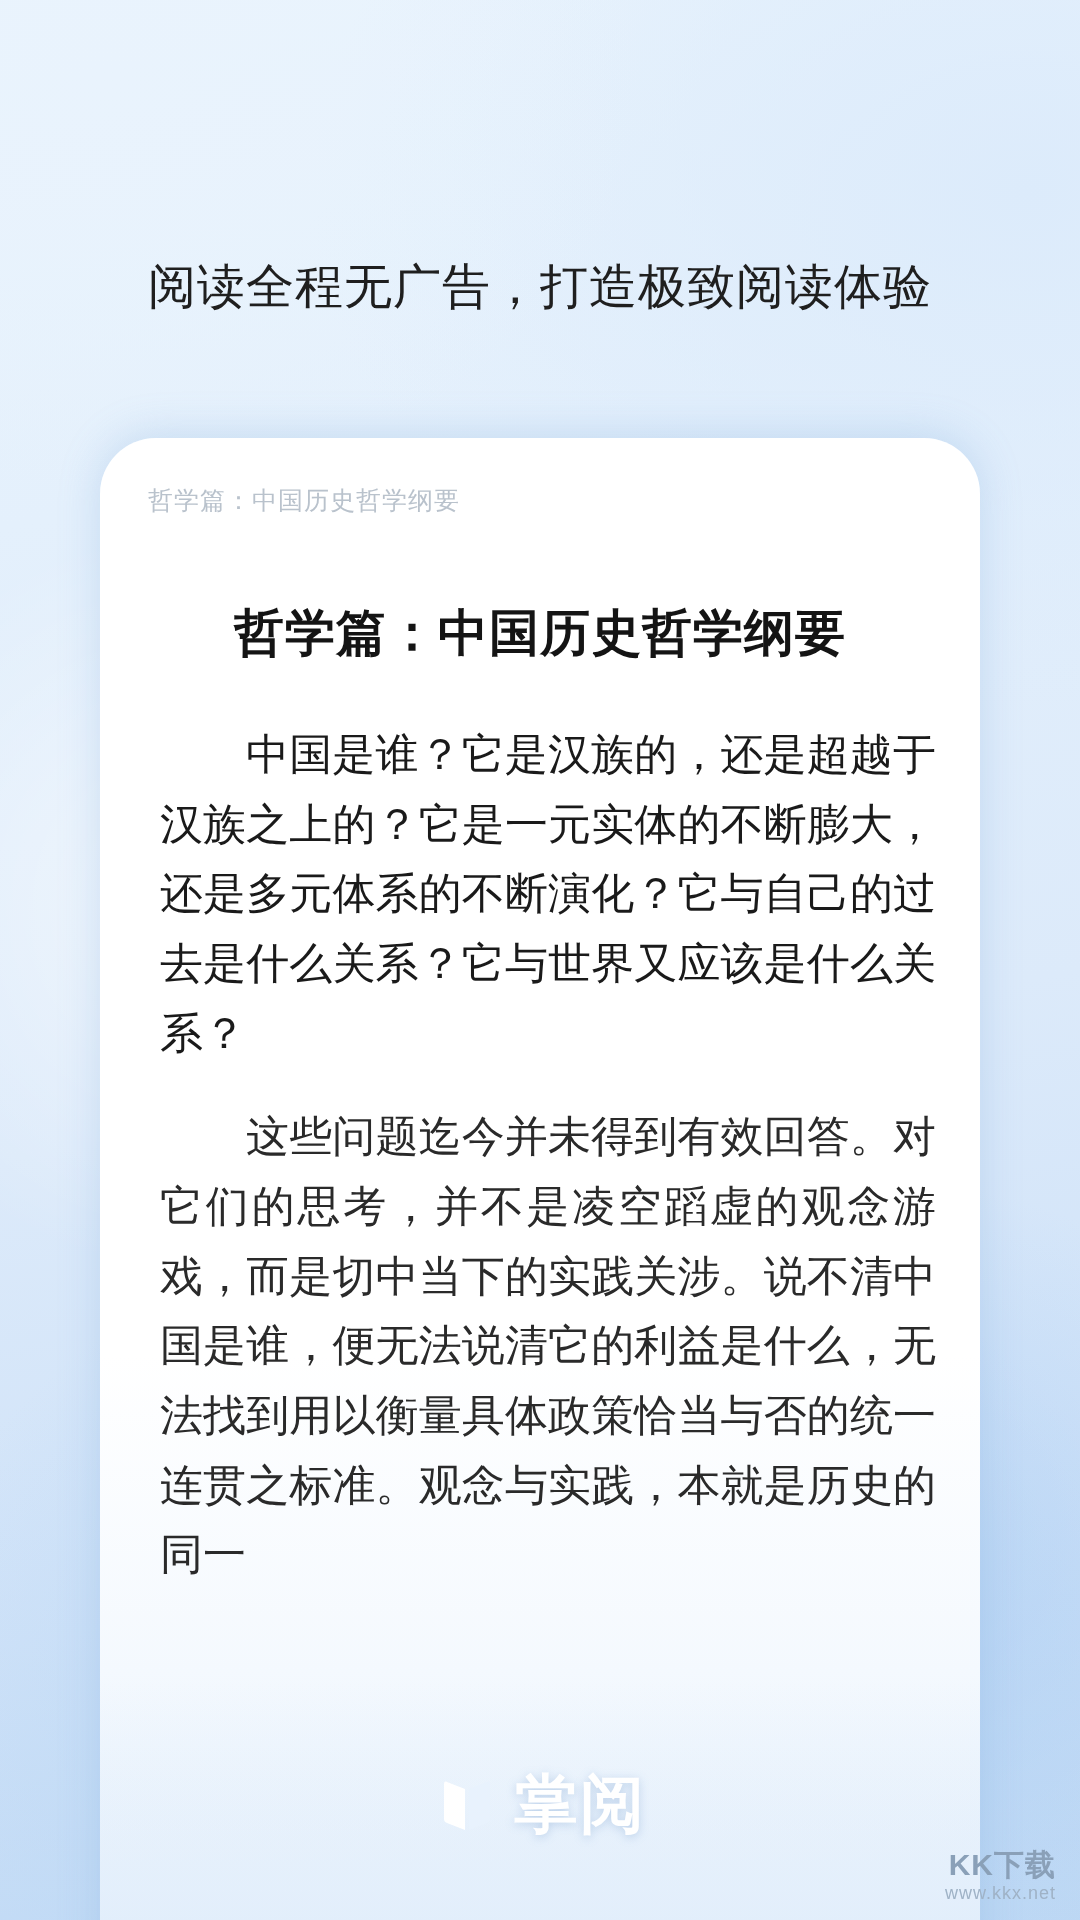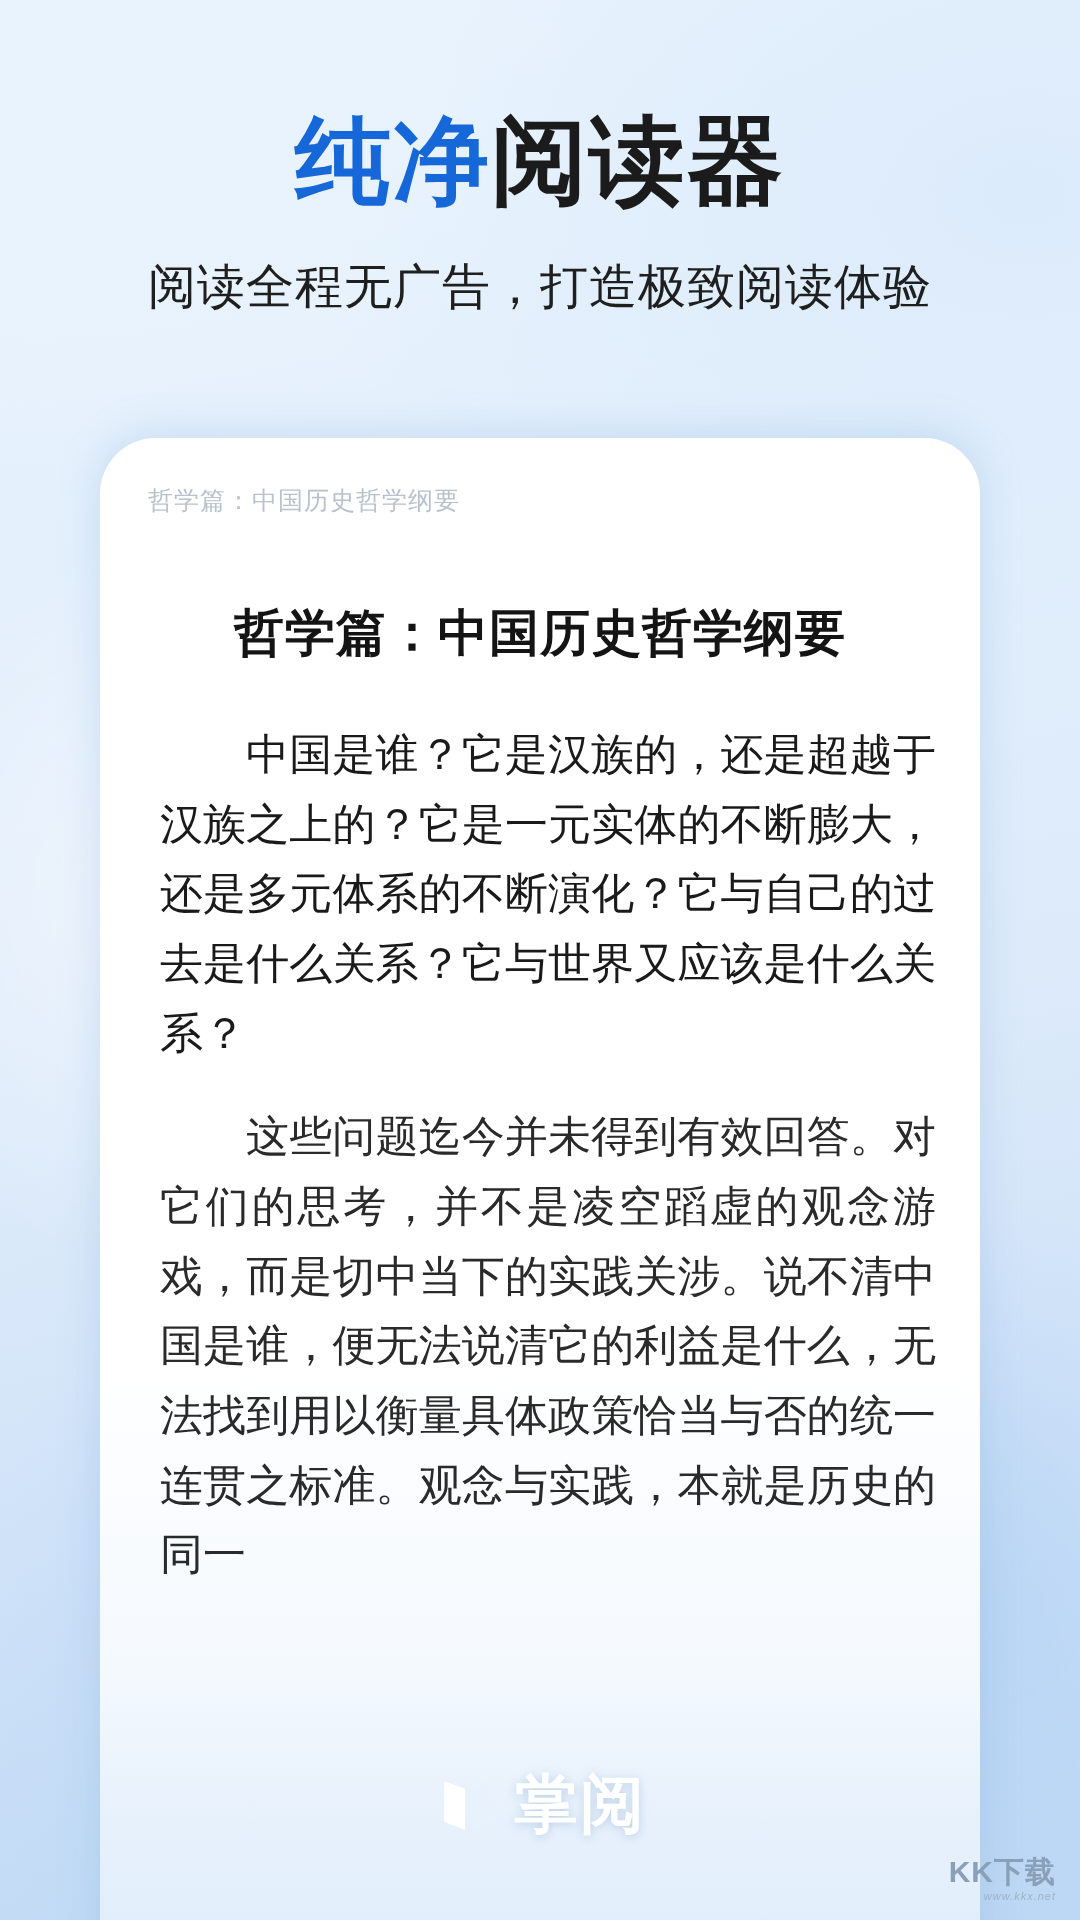--- a/index.html
+++ b/index.html
@@ -163,37 +163,33 @@
     line-height: 1;
     margin-left: 16px;
   }
   .corner-logo .cl-main {
     font-size: 30px;
     font-weight: bold;
     color: #8aa0b8;
     letter-spacing: 1px;
   }
   .corner-logo .cl-sub {
-    font-size: 11px;
+    font-size: 18px;
     color: #9fb2c6;
     letter-spacing: 1px;
     margin-top: 4px;
-    font-style: italic;
   }
 </style>
 </head>
 <body>
 
 <div class="screen">
   <div class="glow-a"></div>
   <div class="glow-b"></div>
 
-  <div class="headline">
-    <span class="accent">纯净</span><span>阅读器</span>
-  </div>
 
   <div class="subhead">阅读全程无广告，打造极致阅读体验</div>
 
   <div class="phone">
     <div class="reader-header">哲学篇：中国历史哲学纲要</div>
 
     <div class="chapter-title">哲学篇：中国历史哲学纲要</div>
 
     <div class="body-text">
       <p class="p1">中国是谁？它是汉族的，还是超越于汉族之上的？它是一元实体的不断膨大，还是多元体系的不断演化？它与自己的过去是什么关系？它与世界又应该是什么关系？</p>

